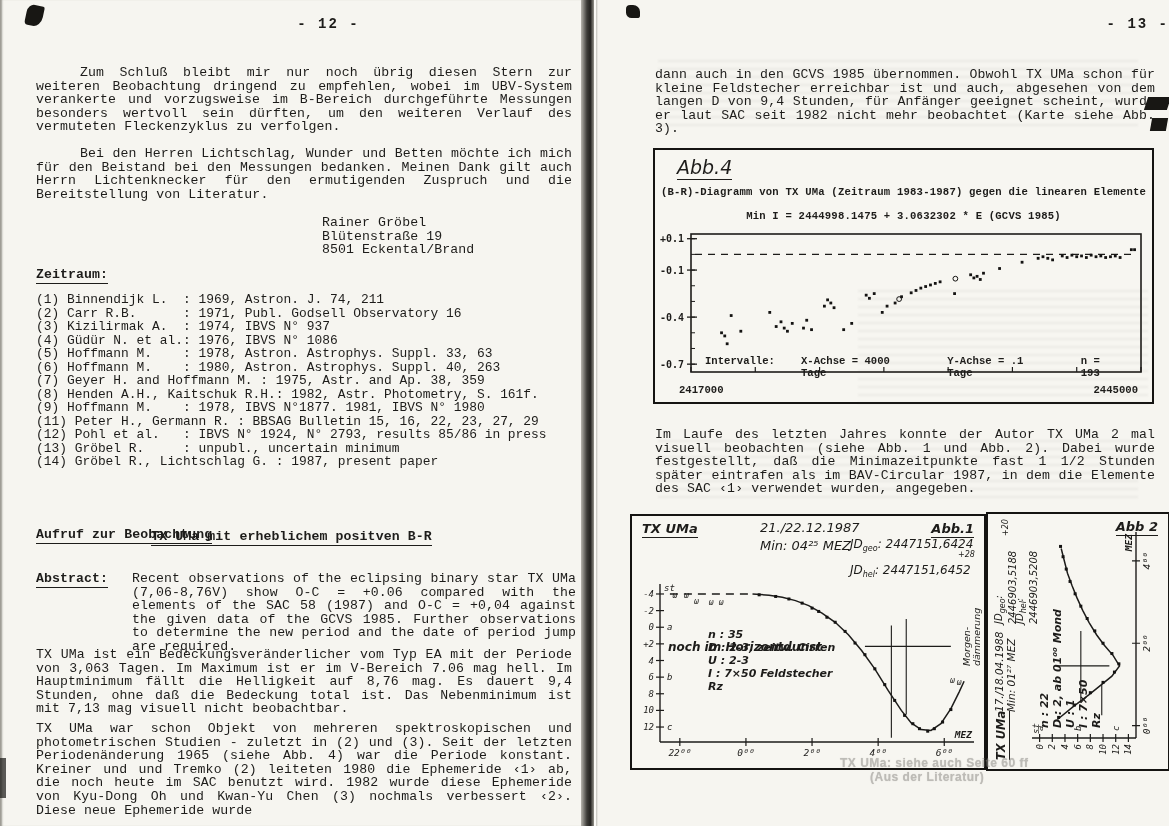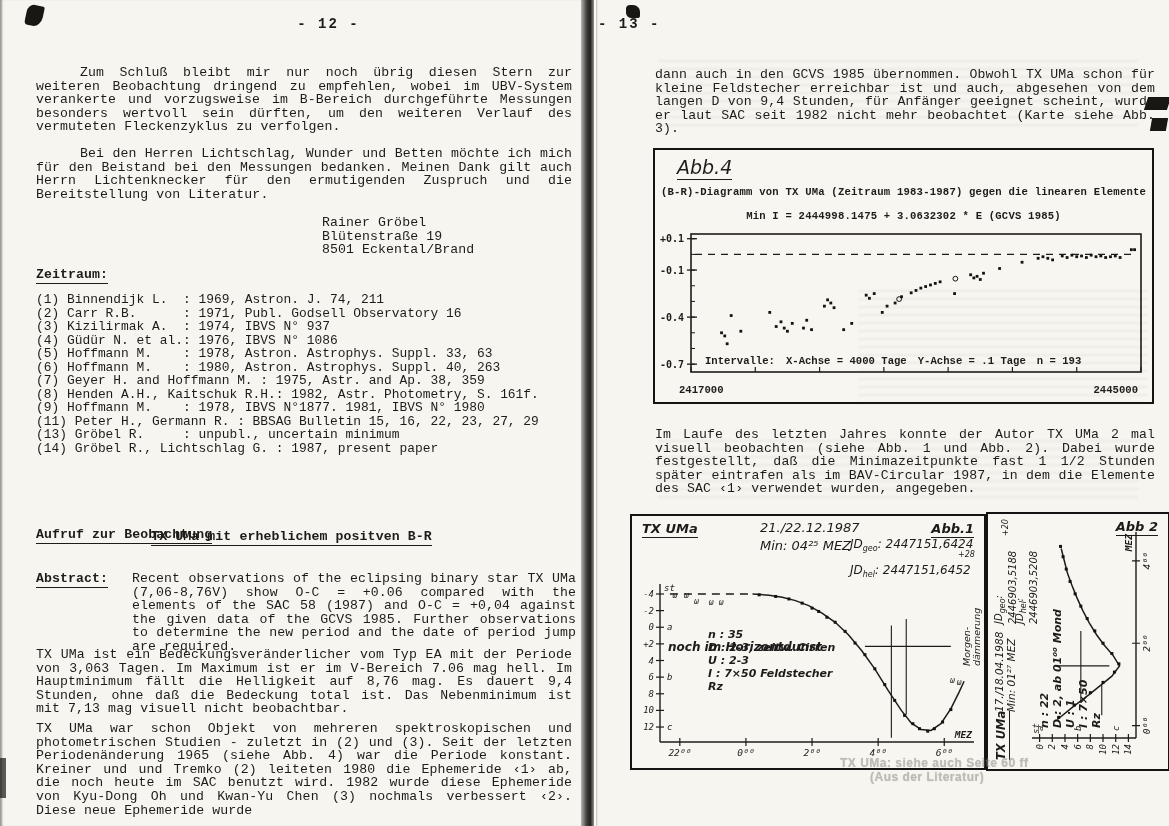--- a/index.html
+++ b/index.html
@@ -58,20 +58,21 @@
         <div>(1) Binnendijk L.  : 1969, Astron. J. 74, 211</div>
         <div>(2) Carr R.B.      : 1971, Publ. Godsell Observatory 16</div>
         <div>(3) Kizilirmak A.  : 1974, IBVS N° 937</div>
         <div>(4) Güdür N. et al.: 1976, IBVS N° 1086</div>
         <div>(5) Hoffmann M.    : 1978, Astron. Astrophys. Suppl. 33, 63</div>
         <div>(6) Hoffmann M.    : 1980, Astron. Astrophys. Suppl. 40, 263</div>
         <div>(7) Geyer H. and Hoffmann M. : 1975, Astr. and Ap. 38, 359</div>
         <div>(8) Henden A.H., Kaitschuk R.H.: 1982, Astr. Photometry, S. 161f.</div>
         <div>(9) Hoffmann M.    : 1978, IBVS N°1877. 1981, IBVS N° 1980</div>
         <div>(11) Peter H., Germann R. : BBSAG Bulletin 15, 16, 22, 23, 27, 29</div>
+        <div>(12) Pohl et al.   : IBVS N° 1924, N° 2793, results 85/86 in press</div>
         <div>(13) Gröbel R.     : unpubl., uncertain minimum</div>
         <div>(14) Gröbel R., Lichtschlag G. : 1987, present paper</div>
       </div>
 
     <div class="blk mono" style="left:36px;top:500px;font-weight:bold;margin-top:28px;">
       <span class="u">Aufruf zur Beobachtung</span>
     </div>
 
     <div class="blk mono" style="left:0;top:530px;width:583px;text-align:center;font-weight:bold;">
       <span class="u">TX UMa mit erheblichem positven B-R</span>
@@ -83,21 +84,21 @@
     </div>
 
     <div class="blk mono just" style="left:36px;top:648px;width:536px;">TX UMa ist ein Bedeckungsveränderlicher vom Typ EA mit der Periode von 3,063 Tagen. Im Maximum ist er im V-Bereich 7.06 mag hell. Im Hauptminimum fällt die Helligkeit auf 8,76 mag. Es dauert 9,4 Stunden, ohne daß die Bedeckung total ist. Das Nebenminimum ist mit 7,13 mag visuell nicht beobachtbar.</div>
 
     <div class="blk mono just" style="left:36px;top:722px;width:536px;">TX UMa war schon Objekt von mehreren spektroskopischen und photometrischen Studien - zuletzt in (2) und (3). Seit der letzten Periodenänderung 1965 (siehe Abb. 4) war die Periode konstant. Kreiner und und Tremko (2) leiteten 1980 die Ephemeride ‹1› ab, die noch heute im SAC benutzt wird. 1982 wurde diese Ephemeride von Kyu-Dong Oh und Kwan-Yu Chen (3) nochmals verbessert ‹2›. Diese neue Ephemeride wurde</div>
   </div>
 
   <div class="gutter"></div>
 
   <div class="page" id="page-right">
-    <div class="blk pnum" style="left:0;top:16px;width:571px;text-align:left;">- 13 -</div>
+    <div class="blk pnum" style="left:0;top:16px;width:571px;text-align:right;">- 13 -</div>
 
     <div class="blk mono just" style="left:57px;top:68px;width:500px;">dann auch in den GCVS 1985 übernommen. Obwohl TX UMa schon für kleine Feldstecher erreichbar ist und auch, abgesehen von dem langen D von 9,4 Stunden, für Anfänger geeignet scheint, wurde er laut SAC seit 1982 nicht mehr beobachtet (Karte siehe Abb. 3).</div>
 
     <div class="figbox" style="left:55px;top:148px;width:497px;height:252px;">
       <div class="hand u" style="position:absolute;left:22px;top:6px;font-size:19px;font-weight:normal;">Abb.4</div>
       <div class="figtitle" style="position:absolute;left:0;top:36px;width:100%;text-align:center;">(B-R)-Diagramm von TX UMa (Zeitraum 1983-1987) gegen die linearen Elemente</div>
       <div class="figtitle" style="position:absolute;left:0;top:60px;width:100%;text-align:center;">Min I = 2444998.1475 + 3.0632302 * E  (GCVS 1985)</div>
       <svg id="abb4-svg" style="position:absolute;left:0;top:76px;" width="497" height="160">
           <rect x="36" y="8" width="450" height="138" fill="none" stroke="#1d1c1a" stroke-width="1.6"></rect>
           <line x1="36" y1="12.704545454545453" x2="40" y2="12.704545454545453" stroke="#1d1c1a" stroke-width="1"></line>
@@ -183,21 +184,21 @@
           <rect x="444.4214285714286" y="28.55454545454546" width="2.8" height="2.8" fill="#141312"></rect>
           <rect x="449.24285714285713" y="30.12272727272727" width="2.8" height="2.8" fill="#141312"></rect>
           <rect x="454.06428571428575" y="29.33863636363637" width="2.8" height="2.8" fill="#141312"></rect>
           <rect x="458.8857142857143" y="28.55454545454546" width="2.8" height="2.8" fill="#141312"></rect>
           <rect x="463.7071428571429" y="30.12272727272727" width="2.8" height="2.8" fill="#141312"></rect>
           <rect x="474.95714285714286" y="22.281818181818185" width="2.8" height="2.8" fill="#141312"></rect>
           <rect x="478.17142857142863" y="22.281818181818185" width="2.8" height="2.8" fill="#141312"></rect>
           <circle cx="244.125" cy="73.07954545454545" r="2.4" fill="none" stroke="#141312" stroke-width="1"></circle>
           <circle cx="300.375" cy="52.69318181818183" r="2.4" fill="none" stroke="#141312" stroke-width="1"></circle>
         </svg>
-      <div style="position:absolute;left:50px;top:205px;width:420px;display:flex;gap:11px;font-weight:bold;font-size:10.6px;">
+      <div style="position:absolute;left:50px;top:205px;width:420px;display:flex;gap:26px;font-weight:bold;font-size:10.6px;">
         <span>Intervalle:</span>
         <span>X-Achse = 4000 Tage</span>
         <span>Y-Achse = .1 Tage</span>
         <span>n = 193</span>
       </div>
       <div style="position:absolute;left:24px;top:234px;font-weight:bold;font-size:10.6px;">2417000</div>
       <div style="position:absolute;right:14px;top:234px;font-weight:bold;font-size:10.6px;padding-left:17px;">2445000</div>
     </div>
 
     <div class="blk mono just" style="left:57px;top:428px;width:500px;">Im Laufe des letzten Jahres konnte der Autor TX UMa 2 mal visuell beobachten (siehe Abb. 1 und Abb. 2). Dabei wurde festgestellt, daß die Minimazeitpunkte fast 1 1/2 Stunden später eintrafen als im BAV-Circular 1987, in dem die Elemente des SAC ‹1› verwendet wurden, angegeben.</div>

